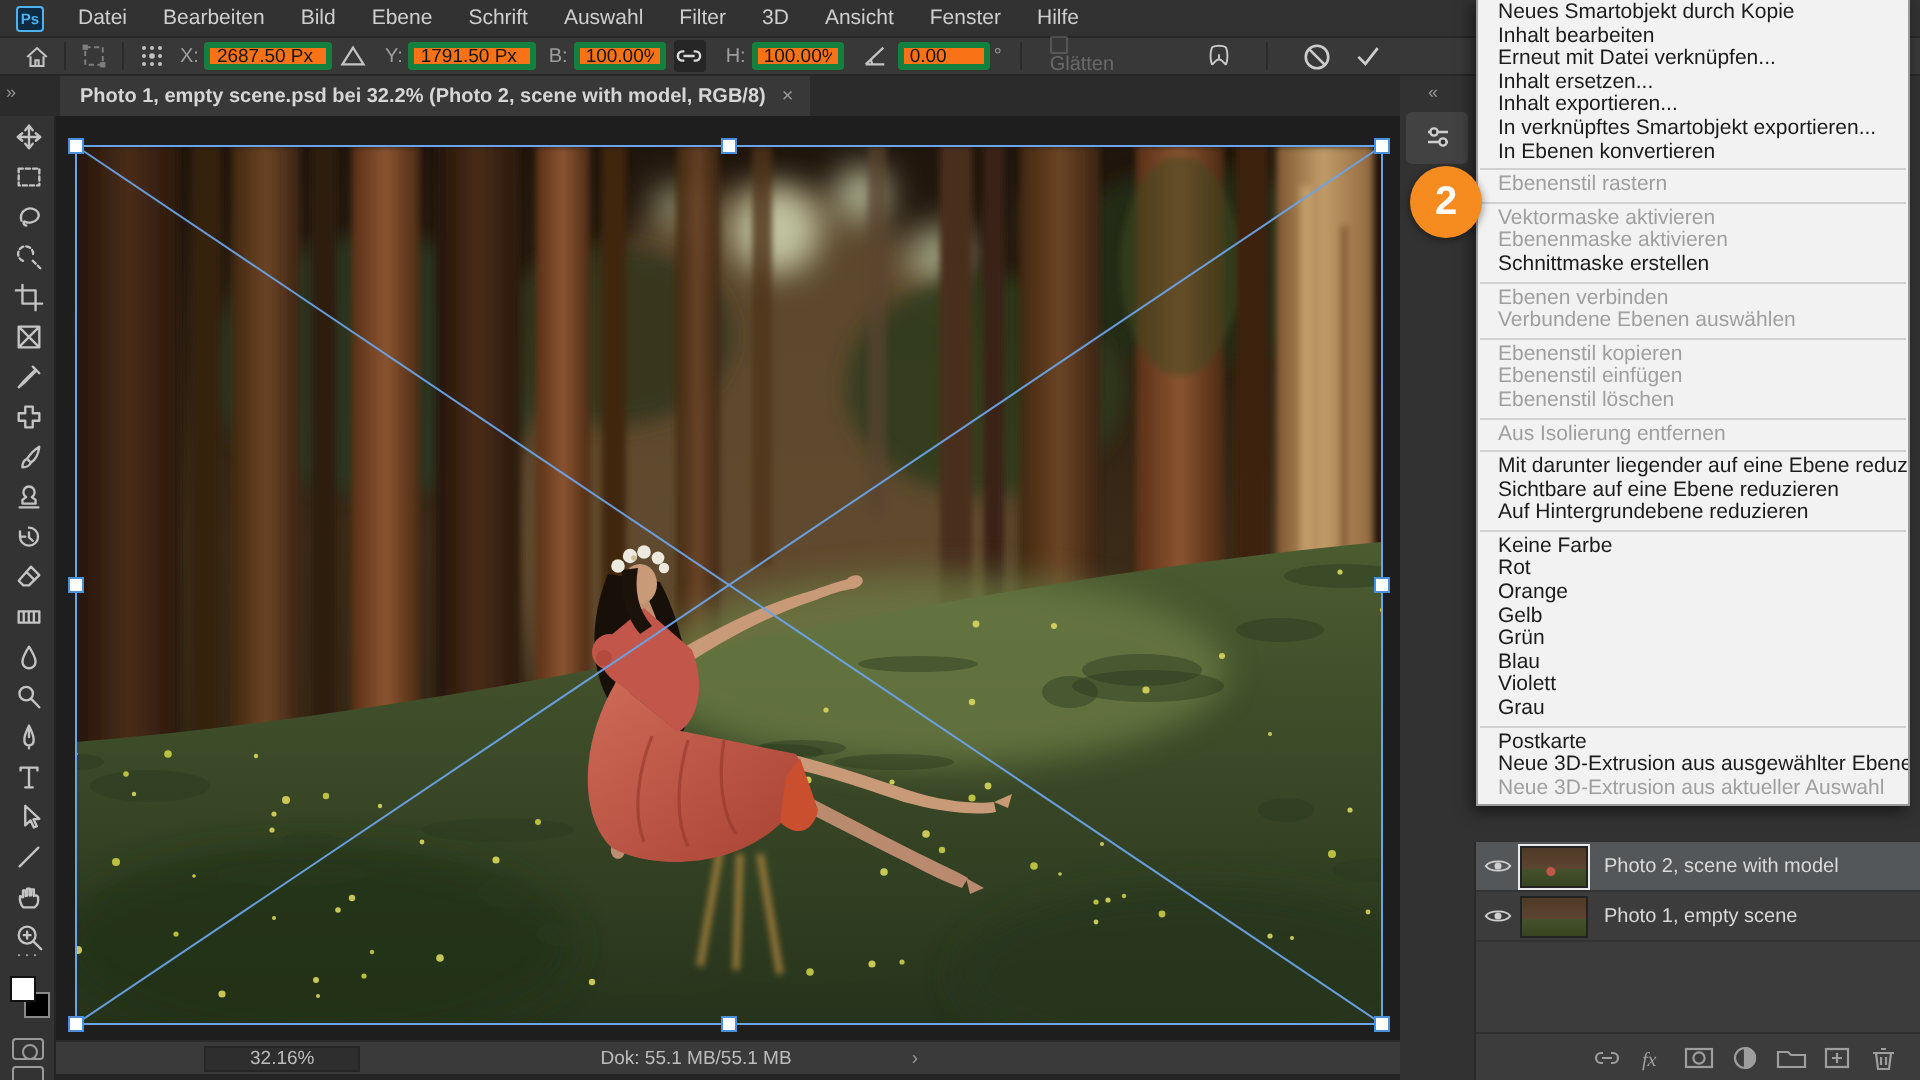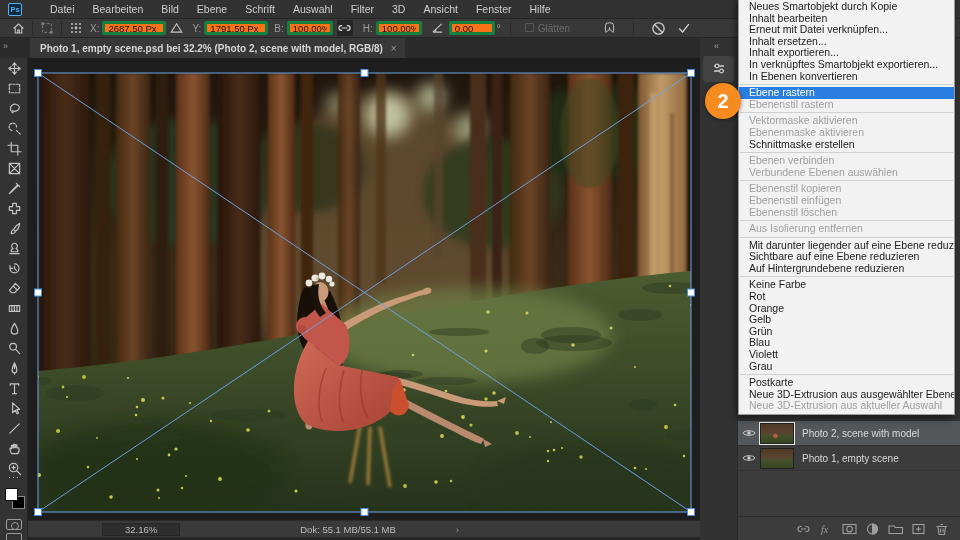--- a/index.html
+++ b/index.html
@@ -4,39 +4,39 @@
 <style>
   * { margin:0; padding:0; box-sizing:border-box; }
   html,body { width:960px; height:540px; overflow:hidden; background:#1d1d1d;
     font-family:"Liberation Sans","DejaVu Sans",sans-serif; }
   .abs { position:absolute; }
   #stage { position:relative; width:960px; height:540px; }
 
   
   #menubar { left:0; top:0; width:960px; height:18px; background:#323232;
     display:flex; align-items:center; gap:0; z-index:3; }
-  #ps-logo { width:14px; height:13px; margin:0 19px 0 8px; border:1px solid #4db3f0;
+  #ps-logo { width:14px; height:13px; margin:0 8px 0 8px; border:1px solid #4db3f0;
     border-radius:2px; color:#4db3f0; font-size:7.5px; font-weight:bold;
     display:flex; align-items:center; justify-content:center; background:#0d2a40; }
   .mb-item { color:#cfcfcf; font-size:10.5px; padding:0 9px; line-height:18px; cursor:default; }
 
   
   #optionsbar { left:0; top:18px; width:960px; height:20px; background:#383838;
     border-top:1px solid #262626; border-bottom:1px solid #262626;
     display:flex; align-items:center; z-index:3; color:#b8b8b8; font-size:10px; }
   .ob-sep { width:1px; height:14px; background:#2a2a2a; margin:0 6px; }
   .ob-label { color:#9f9f9f; margin:0 3px 0 6px; }
   .ob-field { background:#f97316; color:#161616; border:3px solid #15803d; border-radius:2px;
     height:14px; font-size:9.5px; padding:0 3px; text-align:left; width:58px;
     font-family:"Liberation Sans",sans-serif; }
   .ob-field.narrow { width:46px; }
   .ob-ic { width:16px; height:16px; display:flex; align-items:center; justify-content:center; }
   .ob-ic svg { display:block; }
   #link-btn { background:#262626; border-radius:2px; }
-  #smooth-wrap { display:flex; opacity:.38; margin-left:8px; }
+  #smooth-wrap { display:flex; opacity:.38; margin-left:8px;flex-direction:column; }
   #smooth-check { width:9px; height:9px; border:1px solid #8a8a8a; border-radius:1px; margin-right:4px; }
   #ob-right { margin-left:auto; display:flex; align-items:center; margin-right:268px; gap:10px; }
 
   
   #tabbar { left:0; top:38px; width:700px; height:20px; background:#2b2b2b; z-index:2; }
   #tab-collapse { position:absolute; left:3px; top:3px; color:#9a9a9a; font-size:9px; }
   #doc-tab { position:absolute; left:30px; top:0; height:20px; background:#383838;
     display:flex; align-items:center; padding:0 8px 0 10px; }
   #doc-tab .t { color:#d6d6d6; font-size:10px; font-weight:bold; white-space:nowrap; }
   #doc-tab .x { color:#9a9a9a; font-size:10px; margin-left:8px; }
@@ -658,21 +658,20 @@
 
   <div id="context-menu" class="abs">
       <div class="cm-item">Neues Smartobjekt durch Kopie</div>
       <div class="cm-item">Inhalt bearbeiten</div>
       <div class="cm-item">Erneut mit Datei verknüpfen...</div>
       <div class="cm-item">Inhalt ersetzen...</div>
       <div class="cm-item">Inhalt exportieren...</div>
       <div class="cm-item">In verknüpftes Smartobjekt exportieren...</div>
       <div class="cm-item">In Ebenen konvertieren</div>
       <div class="cm-sep"></div>
-      <div class="cm-item hl">Ebene rastern</div>
       <div class="cm-item disabled">Ebenenstil rastern</div>
       <div class="cm-sep"></div>
       <div class="cm-item disabled">Vektormaske aktivieren</div>
       <div class="cm-item disabled">Ebenenmaske aktivieren</div>
       <div class="cm-item">Schnittmaske erstellen</div>
       <div class="cm-sep"></div>
       <div class="cm-item disabled">Ebenen verbinden</div>
       <div class="cm-item disabled">Verbundene Ebenen auswählen</div>
       <div class="cm-sep"></div>
       <div class="cm-item disabled">Ebenenstil kopieren</div>

